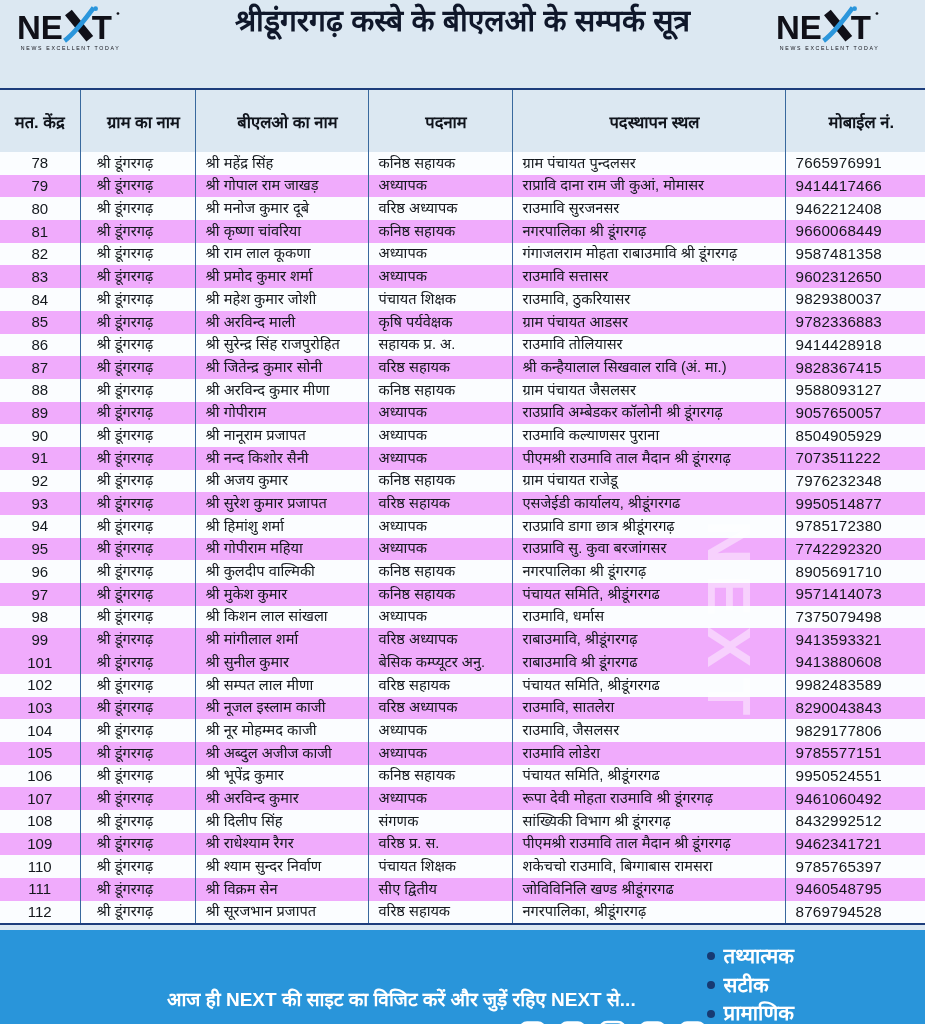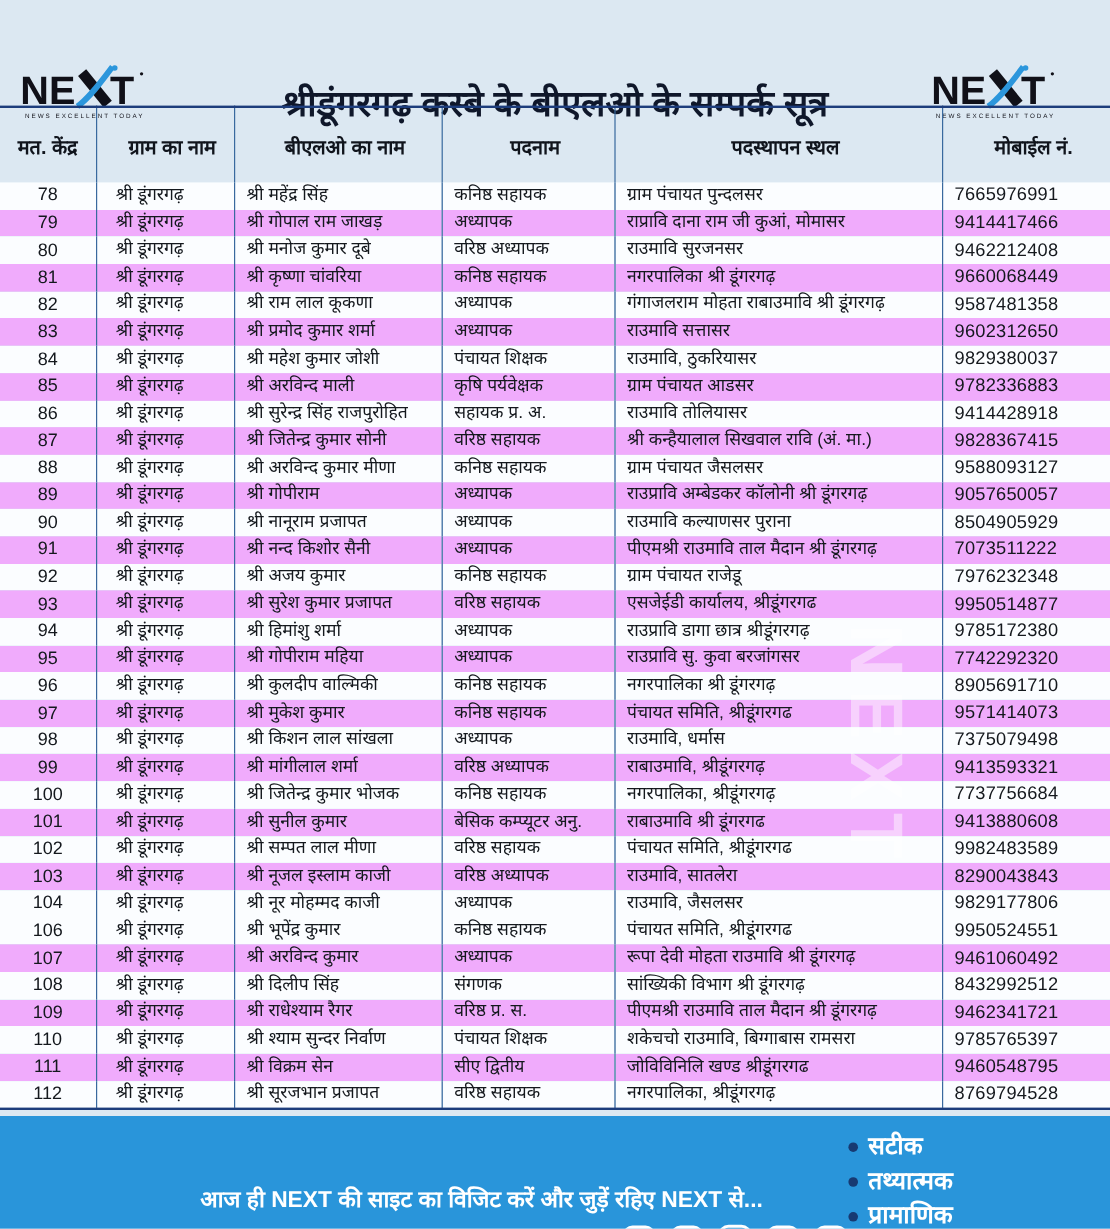--- a/index.html
+++ b/index.html
@@ -1,20 +1,20 @@
 <!DOCTYPE html>
 <html lang="hi"><head>
 <meta charset="utf-8">
 <style>
   html,body{margin:0;padding:0;}
   body{font-family:"Liberation Sans","DejaVu Sans",sans-serif;}
   .page{position:relative;width:925px;height:1024px;background:#dce8f2;overflow:hidden;}
 
   
-  .hdr{position:absolute;top:16px;left:0;right:0;height:88px;display:flex;align-items:flex-end;justify-content:space-between;padding:0 14px;box-sizing:border-box;}
+  .hdr{position:absolute;top:4px;left:0;right:0;height:88px;display:flex;align-items:flex-start;justify-content:space-between;padding:0 14px;box-sizing:border-box;}
   .logo{width:138px;flex:0 0 auto;display:flex;justify-content:center;}
   .page-title{flex:1;text-align:center;font-size:30px;font-weight:800;color:#0f172a;line-height:1.1;white-space:nowrap;}
 
   
   .tbl-wrap{position:absolute;top:88px;left:0;width:925px;}
   table.blo{width:925px;border-collapse:collapse;table-layout:fixed;border-top:2px solid #1d3d7c;border-bottom:2px solid #1d3d7c;}
   table.blo th{height:36px;font-size:16.5px;font-weight:800;color:#10141c;text-align:center;padding:0 0 0 12px;white-space:nowrap;overflow:hidden;}
   table.blo th:first-child{text-align:center;padding:13px;}
   table.blo td{height:22.7px;font-size:14.6px;font-weight:500;color:#14181d;padding:0 0 0 10px;line-height:1.05;white-space:nowrap;overflow:hidden;}
   table.blo td:first-child{text-align:center;padding:0;font-size:15px;}
@@ -263,28 +263,20 @@
             <td>7375079498</td>
           </tr>
           <tr class="odd">
             <td>99</td>
             <td>श्री डूंगरगढ़</td>
             <td>श्री मांगीलाल शर्मा</td>
             <td>वरिष्ठ अध्यापक</td>
             <td>राबाउमावि, श्रीडूंगरगढ़</td>
             <td>9413593321</td>
           </tr>
-          <tr class="even">
-            <td>100</td>
-            <td>श्री डूंगरगढ़</td>
-            <td>श्री जितेन्द्र कुमार भोजक</td>
-            <td>कनिष्ठ सहायक</td>
-            <td>नगरपालिका, श्रीडूंगरगढ़</td>
-            <td>7737756684</td>
-          </tr>
           <tr class="odd">
             <td>101</td>
             <td>श्री डूंगरगढ़</td>
             <td>श्री सुनील कुमार</td>
             <td>बेसिक कम्प्यूटर अनु.</td>
             <td>राबाउमावि श्री डूंगरगढ</td>
             <td>9413880608</td>
           </tr>
           <tr class="even">
             <td>102</td>
@@ -302,20 +294,28 @@
             <td>राउमावि, सातलेरा</td>
             <td>8290043843</td>
           </tr>
           <tr class="even">
             <td>104</td>
             <td>श्री डूंगरगढ़</td>
             <td>श्री नूर मोहम्मद काजी</td>
             <td>अध्यापक</td>
             <td>राउमावि, जैसलसर</td>
             <td>9829177806</td>
+          </tr>
+          <tr class="odd">
+            <td>105</td>
+            <td>श्री डूंगरगढ़</td>
+            <td>श्री अब्दुल अजीज काजी</td>
+            <td>अध्यापक</td>
+            <td>राउमावि लोडेरा</td>
+            <td>9785577151</td>
           </tr>
           <tr class="even">
             <td>106</td>
             <td>श्री डूंगरगढ़</td>
             <td>श्री भूपेंद्र कुमार</td>
             <td>कनिष्ठ सहायक</td>
             <td>पंचायत समिति, श्रीडूंगरगढ</td>
             <td>9950524551</td>
           </tr>
           <tr class="odd">
@@ -420,25 +420,25 @@
                 <polyline points="5.6,8.6 12,13.2 18.4,8.6" fill="none" stroke="#2995da" stroke-width="1.7"></polyline>
               </svg>
           </span>
         </span>
       </div>
     </div>
 
     <ul class="f-bullets">
       <li>
           <span class="dot"></span>
-          <span>सटीक</span>
+          <span>तथ्यात्मक</span>
         </li>
       <li>
           <span class="dot"></span>
-          <span>तथ्यात्मक</span>
+          <span>सटीक</span>
         </li>
       <li>
           <span class="dot"></span>
           <span>प्रामाणिक</span>
         </li>
     </ul>
   </div>
 
 </div>
 

